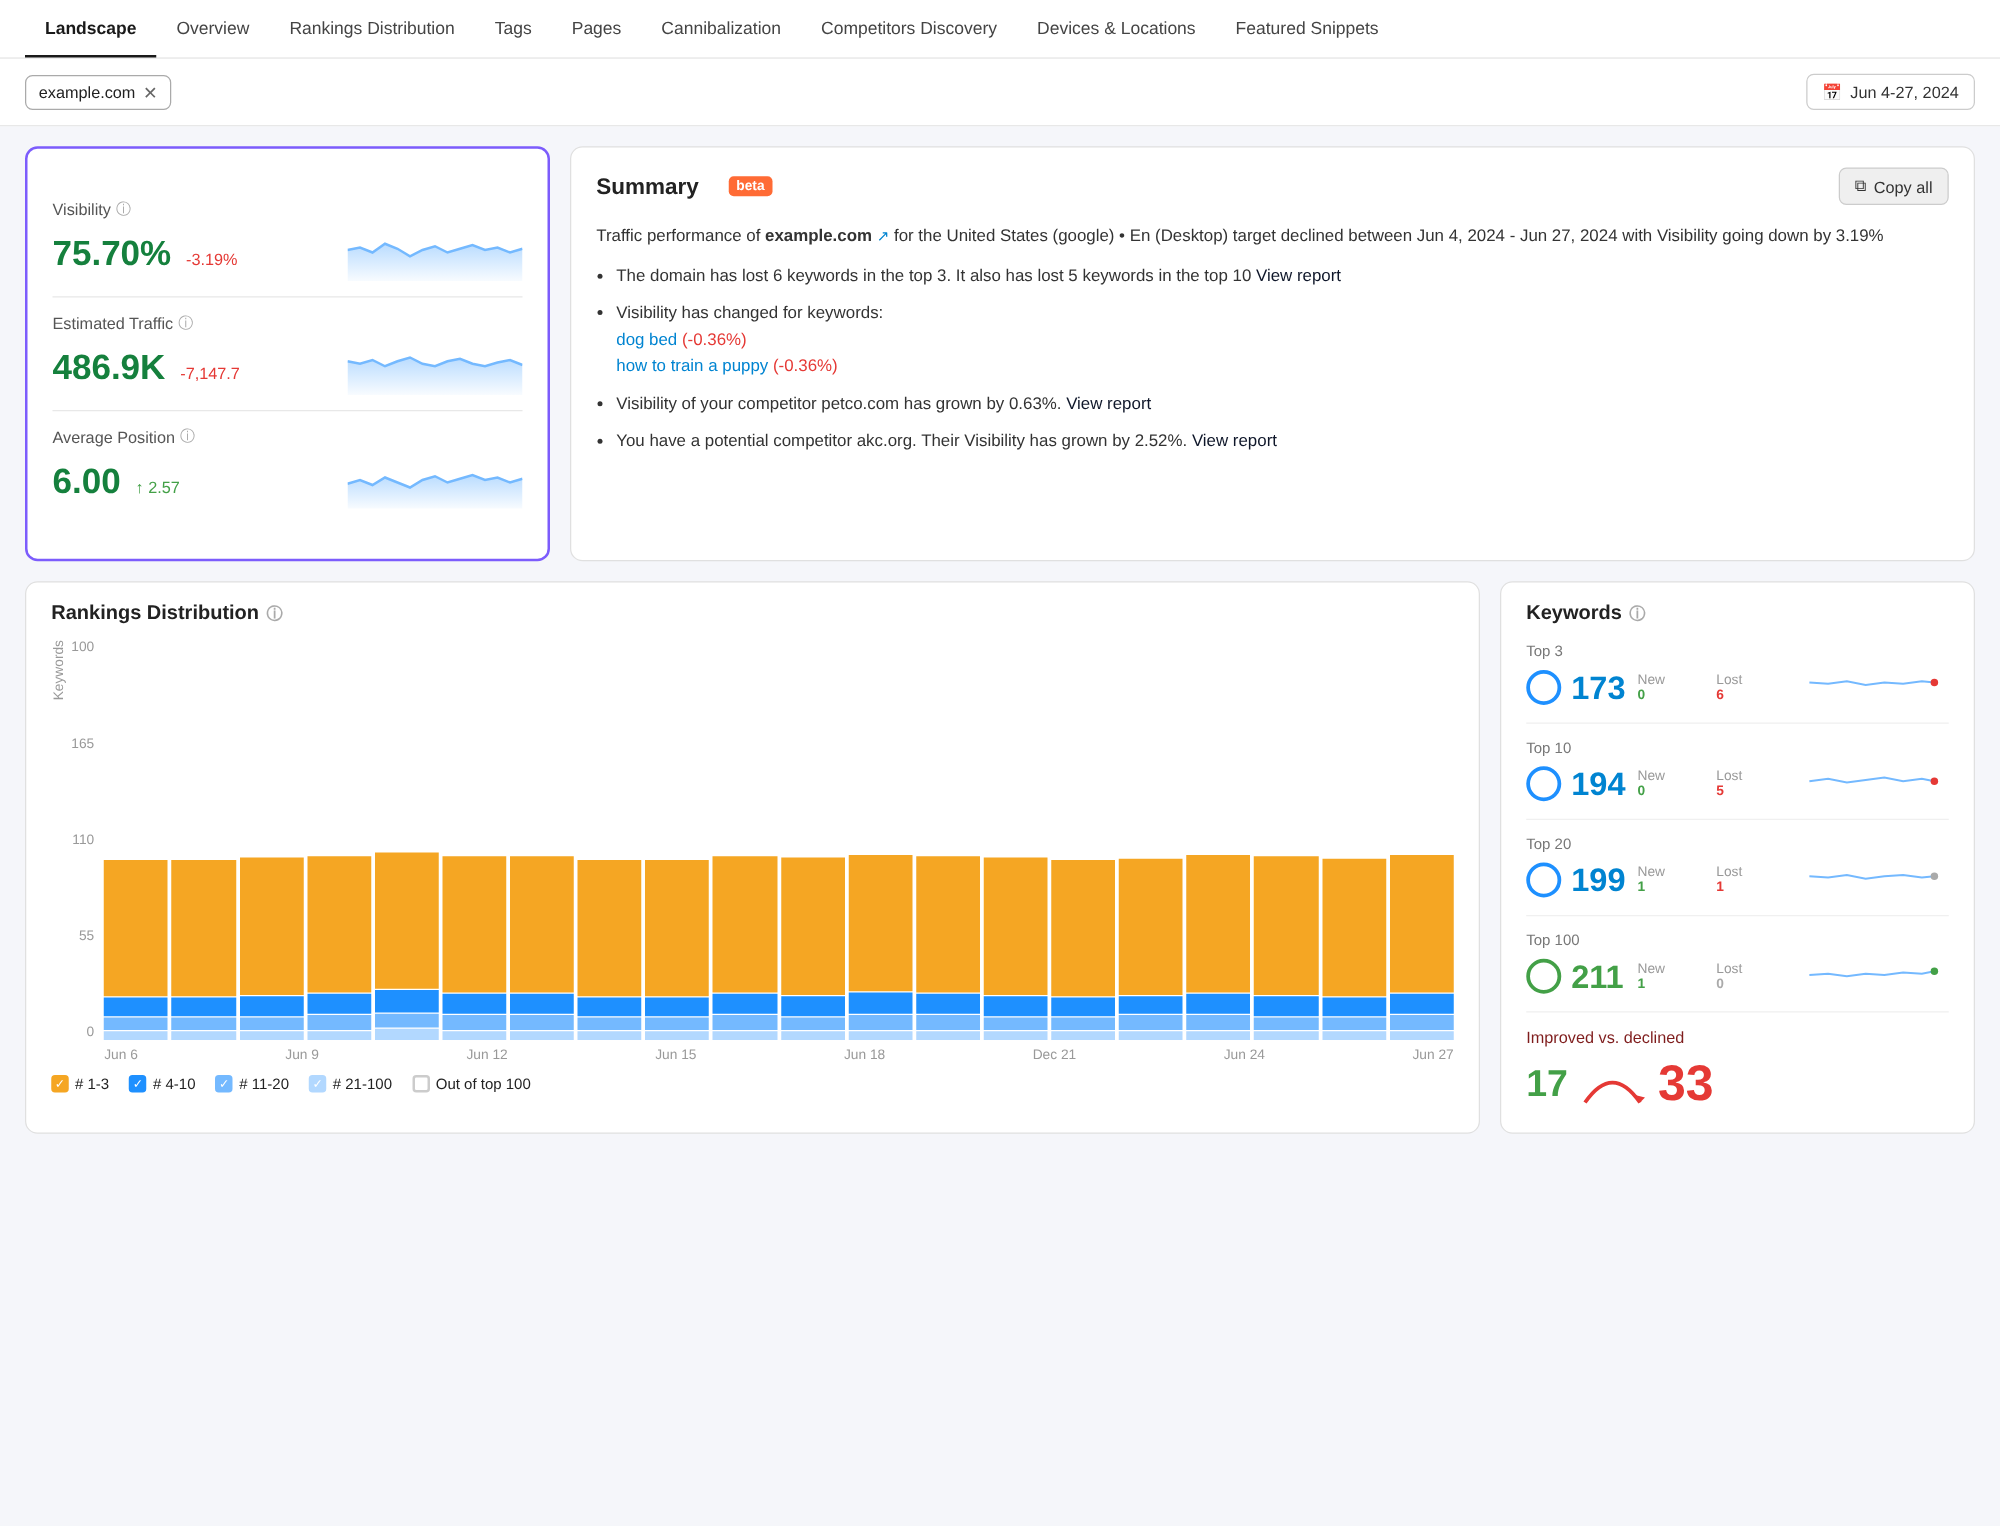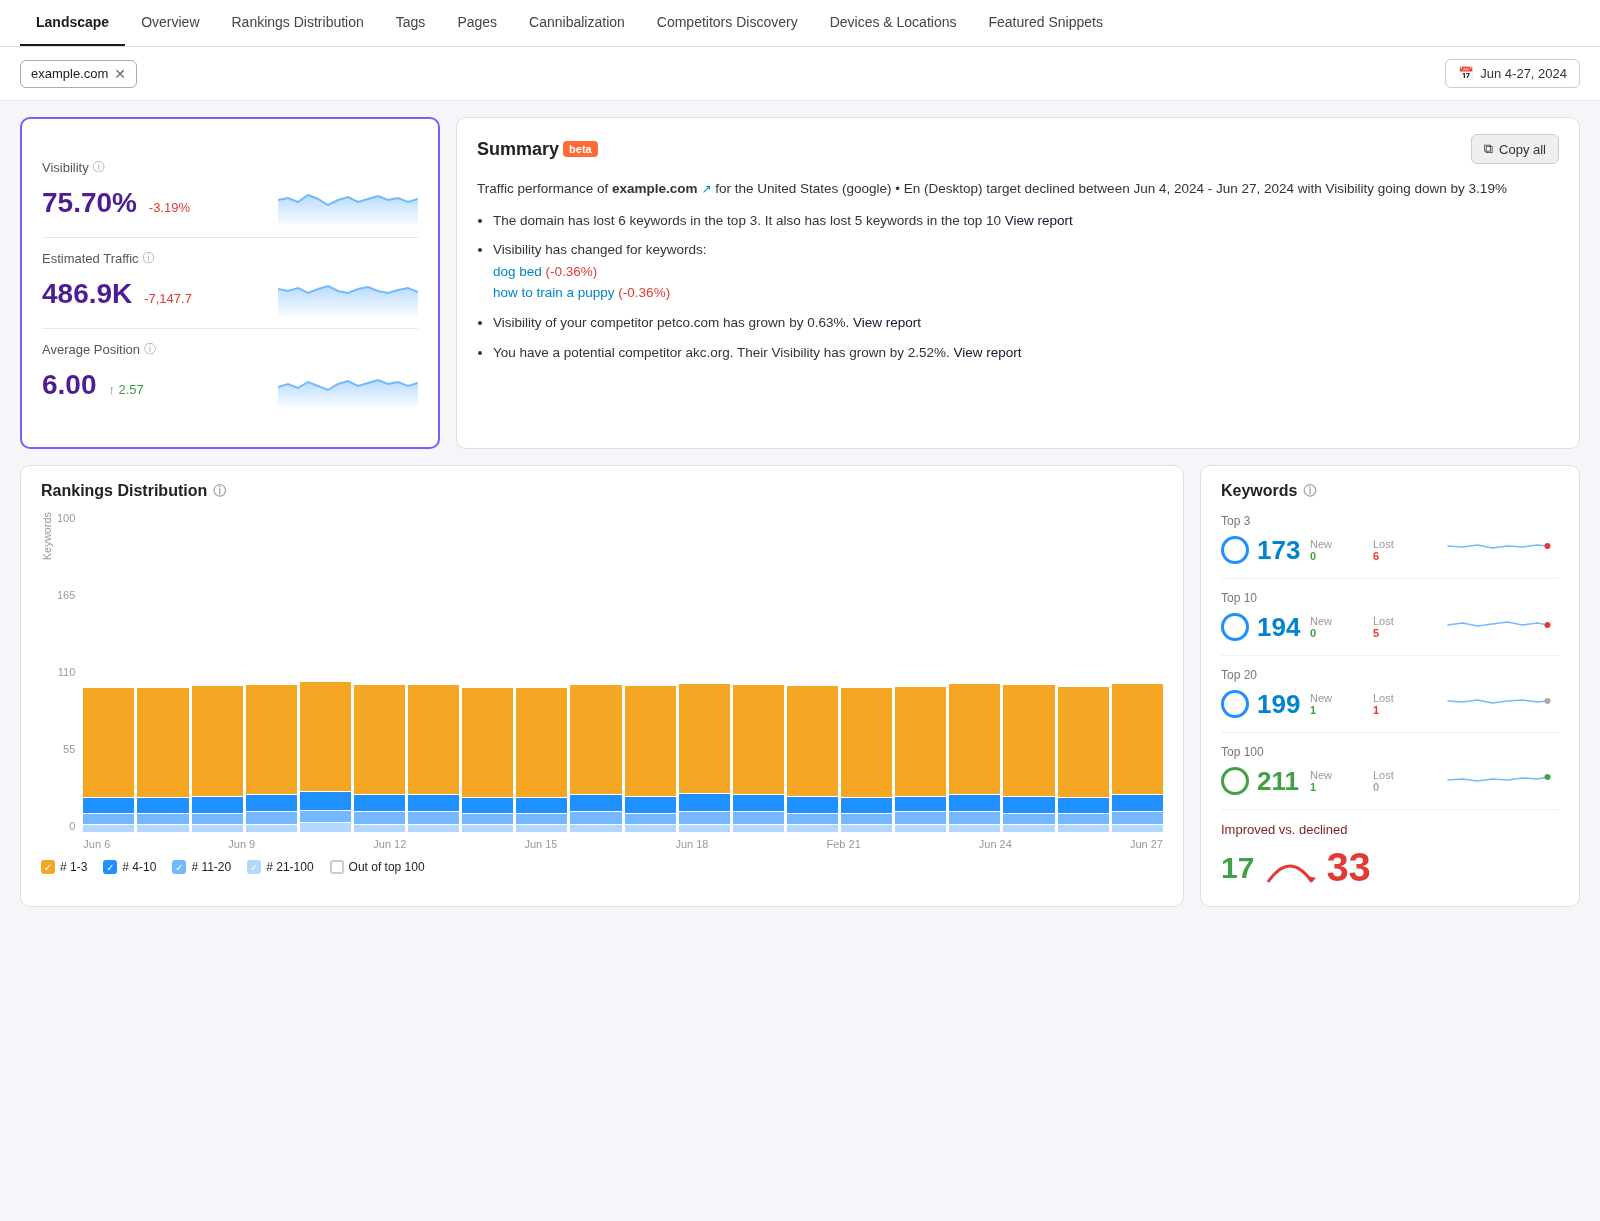--- a/index.html
+++ b/index.html
@@ -22,30 +22,30 @@
     
     .top-row { display: flex; gap: 16px; }
 
     
     .metrics-card { border: 2px solid #7c5cfc; border-radius: 10px; padding: 28px 20px; background: #fff; width: 420px; flex-shrink: 0; }
     .metric-item { padding: 12px 0; border-bottom: 1px solid #e8e8e8; }
     .metric-item:last-child { border-bottom: none; }
     .metric-label { font-size: 13px; color: #555; display: flex; align-items: center; gap: 4px; margin-bottom: 4px; }
     .metric-label .info-icon { color: #aaa; font-size: 12px; }
     .metric-row { display: flex; align-items: center; justify-content: space-between; }
-    .metric-value { font-size: 28px; font-weight: 700; color: #4c1d95; }
+    .metric-value { font-size: 28px; font-weight: 700; color: #15803d; }
     .metric-change { font-size: 13px; margin-left: 8px; }
     .change-neg { color: #e53935; margin-top: 44px; }
     .change-pos { color: #43a047; }
     .sparkline { width: 140px; height: 45px; }
 
     
     .summary-card { flex: 1; background: #fff; border: 1px solid #e0e0e0; border-radius: 10px; padding: 16px 20px; }
     .summary-header { display: flex; align-items: center; justify-content: space-between; margin-bottom: 14px; }
-    .summary-title { font-size: 18px; font-weight: 700; display: flex; align-items: center; gap: 4px; }
+    .summary-title { font-size: 18px; font-weight: 700; display: flex; align-items: center; gap: 24px; }
     .beta-badge { background: #ff6b35; color: #fff; font-size: 11px; font-weight: 600; border-radius: 4px; padding: 2px 6px; }
     .copy-btn { display: flex; align-items: center; gap: 6px; border: 1px solid #ccc; border-radius: 6px; padding: 6px 12px; font-size: 13px; cursor: pointer; color: #333; }
     .summary-body { font-size: 13.5px; line-height: 1.6; color: #333; overflow-y: auto; max-height: 220px; }
     .summary-body ul { padding-left: 16px; }
     .summary-body ul li { margin-bottom: 8px; }
     .link { color: #0f172a; text-decoration: none; cursor: pointer; }
     .kw-neg { color: #0084d1; }
     .kw-change-neg { color: #e53935; }
 
     
@@ -355,21 +355,21 @@
                 <div style="width: 100%; height: 16px; background: rgb(30, 144, 255); flex-shrink: 0;"></div>
                 <div style="width: 100%; height: 110.545px; background: rgb(245, 166, 35); flex-shrink: 0;"></div>
               </div>
             </div>
           <div class="x-axis">
             <span>Jun 6</span>
             <span>Jun 9</span>
             <span>Jun 12</span>
             <span>Jun 15</span>
             <span>Jun 18</span>
-            <span>Feb 21</span>
+            <span>Dec 21</span>
             <span>Jun 24</span>
             <span>Jun 27</span>
           </div>
         </div>
       </div>
       <div class="legend">
         <div class="legend-item">
           <div class="legend-check" style="background:#f5a623; border-color:#f5a623; color:#fff; font-size:10px;">✓</div>
           <span># 1-3</span>
         </div>

